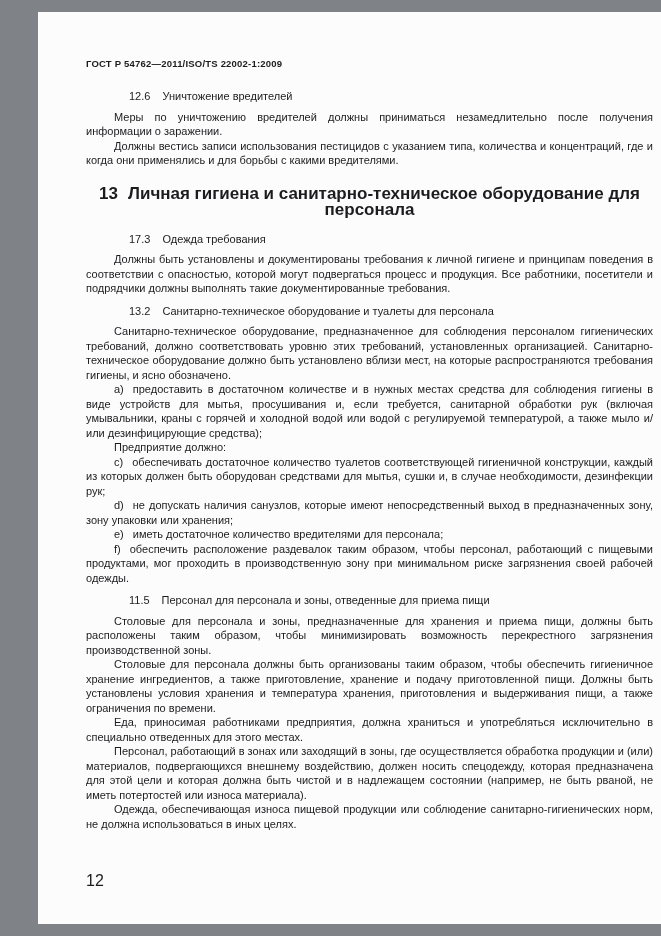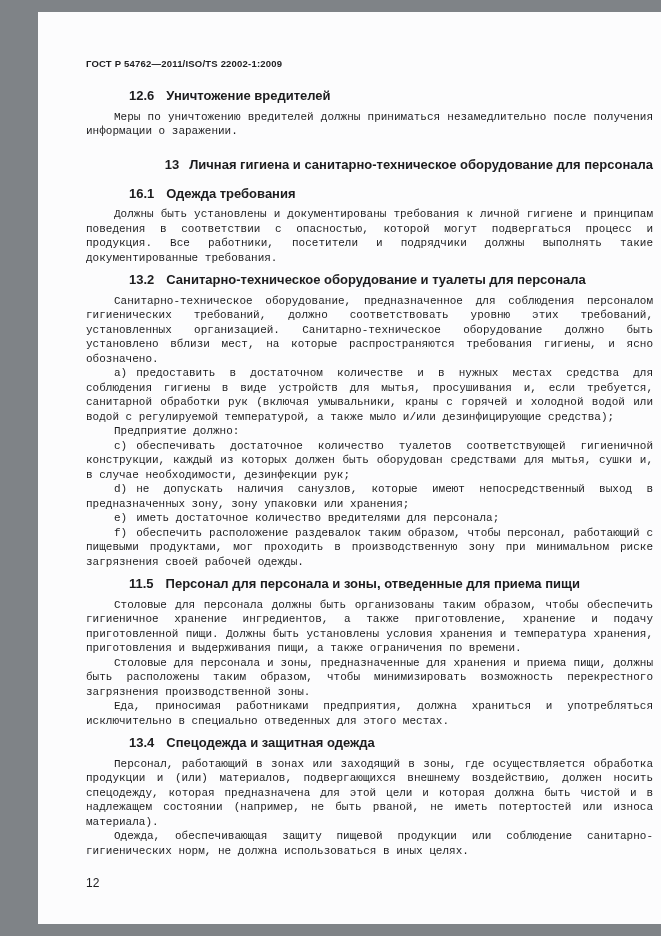--- a/index.html
+++ b/index.html
@@ -31,72 +31,72 @@
     font-weight: bold;
     letter-spacing: 0.2px;
     margin: 0 0 20px 0;
   }
   .body-p {
     font-size: 11px;
     line-height: 14.5px;
     text-align: justify;
     text-indent: 28px;
     margin: 0;
-    font-family: Liberation Mono, monospace;
   }
   .sec-title {
-    font-size: 13px;
+    font-size: 11px;
     line-height: 14.5px;
-    font-weight: bold;
+    font-weight: normal;
     margin: 8px 0 6px 0;
     text-indent: 43px;
   }
   .sec-title .sec-num { margin-right: 12px; }
   .chapter-title {
-    font-size: 13px;
+    font-size: 17px;
     line-height: 16px;
     font-weight: bold;
-    text-align: right;
+    text-align: center;
     text-indent: 0;
     margin: 18px 0 14px 0;
   }
   .chapter-title .sec-num { margin-right: 10px; }
   .li-letter { margin-right: 9px; }
   .page-number {
     position: absolute;
     left: 48px;
     bottom: 34px;
-    font-size: 12px;
+    font-size: 16px;
     text-align: right;
   }
   .mark {
     position: absolute;
     right: 0;
     width: 7px;
     background: #9d1b1b;
   }
 </style>
 </head>
 <body>
 
 <div class="page">
 
   <p class="doc-header">ГОСТ Р 54762—2011/ISO/TS 22002-1:2009</p>
 
   <p class="sec-title">
     <span class="sec-num">12.6</span><span>Уничтожение вредителей</span>
   </p>
   <p class="body-p">Меры по уничтожению вредителей должны приниматься незамедлительно после получения информации о заражении.</p>
+  <p class="body-p">Должны вестись записи использования пестицидов с указанием типа, количества и концентраций, где и когда они применялись и для борьбы с какими вредителями.</p>
 
   <p class="chapter-title">
     <span class="sec-num">13</span><span>Личная гигиена и санитарно-техническое оборудование для персонала</span>
   </p>
 
   <p class="sec-title">
-    <span class="sec-num">16.1</span><span>Одежда требования</span>
+    <span class="sec-num">17.3</span><span>Одежда требования</span>
   </p>
   <p class="body-p">Должны быть установлены и документированы требования к личной гигиене и принципам поведения в соответствии с опасностью, которой могут подвергаться процесс и продукция. Все работники, посетители и подрядчики должны выполнять такие документированные требования.</p>
 
   <p class="sec-title">
     <span class="sec-num">13.2</span><span>Санитарно-техническое оборудование и туалеты для персонала</span>
   </p>
   <p class="body-p">Санитарно-техническое оборудование, предназначенное для соблюдения персоналом гигиенических требований, должно соответствовать уровню этих требований, установленных организацией. Санитарно-техническое оборудование должно быть установлено вблизи мест, на которые распространяются требования гигиены, и ясно обозначено.</p>
   <p class="body-p">
     <span class="li-letter">a)</span><span>предоставить в достаточном количестве и в нужных местах средства для соблюдения гигиены в виде устройств для мытья, просушивания и, если требуется, санитарной обработки рук (включая умывальники, краны с горячей и холодной водой или водой с регулируемой температурой, а также мыло и/или дезинфицирующие средства);</span>
   </p>
@@ -110,29 +110,26 @@
   <p class="body-p">
     <span class="li-letter">e)</span><span>иметь достаточное количество вредителями для персонала;</span>
   </p>
   <p class="body-p">
     <span class="li-letter">f)</span><span>обеспечить расположение раздевалок таким образом, чтобы персонал, работающий с пищевыми продуктами, мог проходить в производственную зону при минимальном риске загрязнения своей рабочей одежды.</span>
   </p>
 
   <p class="sec-title">
     <span class="sec-num">11.5</span><span>Персонал для персонала и зоны, отведенные для приема пищи</span>
   </p>
+  <p class="body-p">Столовые для персонала и зоны, предназначенные для хранения и приема пищи, должны быть расположены таким образом, чтобы минимизировать возможность перекрестного загрязнения производственной зоны.</p>
   <p class="body-p">Столовые для персонала должны быть организованы таким образом, чтобы обеспечить гигиеничное хранение ингредиентов, а также приготовление, хранение и подачу приготовленной пищи. Должны быть установлены условия хранения и температура хранения, приготовления и выдерживания пищи, а также ограничения по времени.</p>
-  <p class="body-p">Столовые для персонала и зоны, предназначенные для хранения и приема пищи, должны быть расположены таким образом, чтобы минимизировать возможность перекрестного загрязнения производственной зоны.</p>
   <p class="body-p">Еда, приносимая работниками предприятия, должна храниться и употребляться исключительно в специально отведенных для этого местах.</p>
 
-  <p class="sec-title">
-    <span class="sec-num">13.4</span><span>Спецодежда и защитная одежда</span>
-  </p>
   <p class="body-p">Персонал, работающий в зонах или заходящий в зоны, где осуществляется обработка продукции и (или) материалов, подвергающихся внешнему воздействию, должен носить спецодежду, которая предназначена для этой цели и которая должна быть чистой и в надлежащем состоянии (например, не быть рваной, не иметь потертостей или износа материала).</p>
-  <p class="body-p">Одежда, обеспечивающая защиту пищевой продукции или соблюдение санитарно-гигиенических норм, не должна использоваться в иных целях.</p>
+  <p class="body-p">Одежда, обеспечивающая износа пищевой продукции или соблюдение санитарно-гигиенических норм, не должна использоваться в иных целях.</p>
 
   <div class="page-number">12</div>
 
   <div class="mark" style="top:91px;height:34px"></div>
   <div class="mark" style="top:174px;height:14px"></div>
   <div class="mark" style="top:207px;height:14px"></div>
   <div class="mark" style="top:408px;height:26px"></div>
   <div class="mark" style="top:436px;height:33px"></div>
   <div class="mark" style="top:507px;height:25px"></div>
   <div class="mark" style="top:537px;height:16px"></div>

